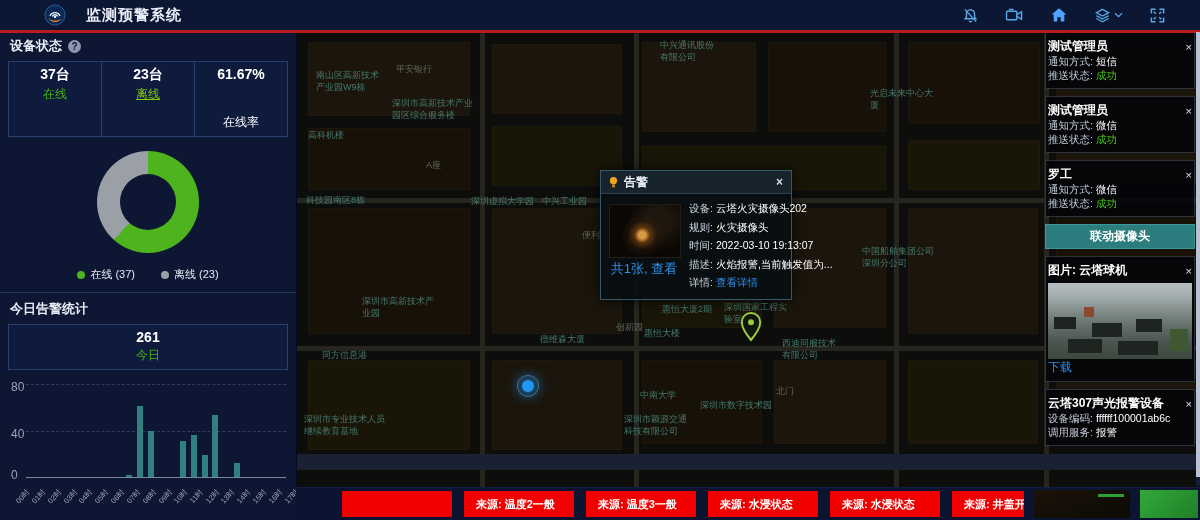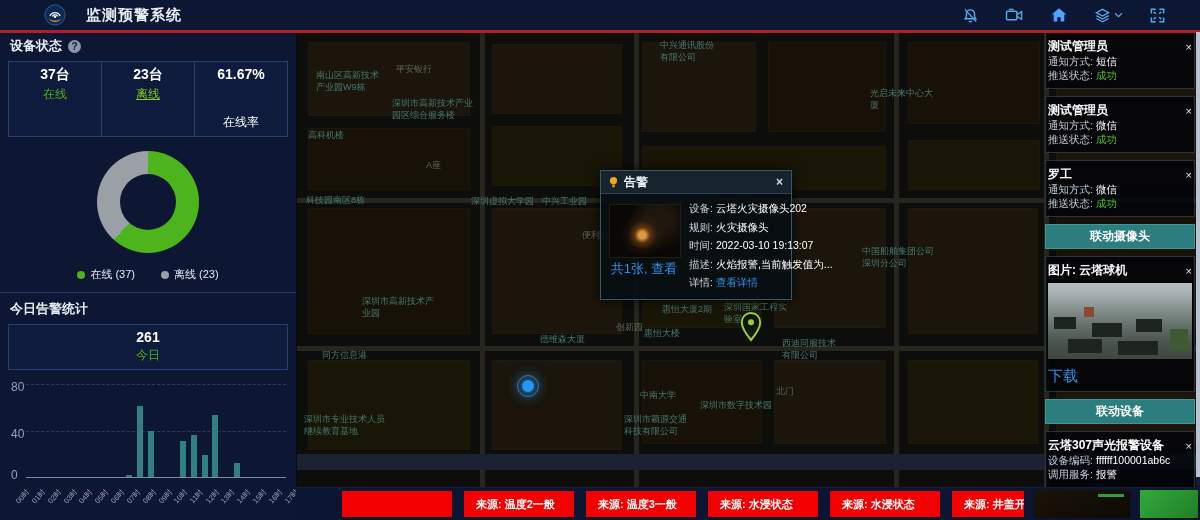--- a/index.html
+++ b/index.html
@@ -85,21 +85,21 @@
   .card-head{display:flex;align-items:center}
   .card-title{font-size:12px;font-weight:bold;color:#fff}
   .close{margin-left:auto;color:#e2e8f0;font-size:11px;cursor:pointer}
   .kv{margin-top:0;white-space:nowrap;overflow:hidden}
   .k{color:#c2cad6}.v{color:#fff;margin-left:3px}.v.ok{color:#49c41a}
   .side-header{background:#2b7d7e;text-align:center;font-size:12px;font-weight:bold;
                padding:3px 0;color:#fff;border:1px solid rgba(90,190,190,.4)}
   .camera-photo{height:76px;margin-top:4px;position:relative;overflow:hidden;
      background:linear-gradient(180deg,#b6c0c4 0%,#a4aeb0 16%,#8d9896 30%,#737f7a 46%,#5d6863 62%,#4b554f 78%,#3d463f 100%)}
   .cp{position:absolute;background:#1e2520}
-  .download-link{color:#2f8fe8;font-size:15px;margin-top:8px;display:inline-block;cursor:pointer}
+  .download-link{color:#2f8fe8;font-size:12px;margin-top:0;display:inline-block;cursor:pointer}
   
   .bottom-bar{position:absolute;left:296px;right:0;bottom:0;height:32px;background:#0b1430;
               z-index:30;border-top:1px solid #111e40}
   .ticker-track{position:absolute;left:46px;top:3px;bottom:3px;right:176px;overflow:hidden;
                 display:flex;gap:12px}
   .ticker-alert{flex:0 0 auto;background:#f20000;color:#fff;font-size:11px;font-weight:bold;
                 display:flex;align-items:center;padding:0 12px;min-width:86px;white-space:nowrap}
   .ticker-thumbs{position:absolute;right:2px;top:2px;bottom:2px;display:flex;gap:10px}
   .thumb-dark{width:96px;background:linear-gradient(160deg,#1a1309 0%,#120d06 60%,#0d0a05 100%);
               position:relative}
@@ -457,21 +457,20 @@
       <div class="cp" style="left:6px;top:34px;width:22px;height:12px"></div>
       <div class="cp" style="left:44px;top:40px;width:30px;height:14px"></div>
       <div class="cp" style="left:88px;top:36px;width:26px;height:13px"></div>
       <div class="cp" style="left:20px;top:56px;width:34px;height:14px"></div>
       <div class="cp" style="left:70px;top:58px;width:40px;height:14px"></div>
       <div class="cp" style="right:4px;top:46px;width:18px;height:22px;background:#3f5a33"></div>
       <div class="cp" style="left:36px;top:24px;width:10px;height:10px;background:#8a4a32"></div>
     </div>
     <span class="download-link">下载</span>
   </div>
-  <div class="side-header">联动设备</div>
   <div id="device-cards" style="display: flex; flex-direction: column; gap: 7px;">
       <div class="side-card">
         <div class="card-head">
           <span class="card-title">云塔307声光报警设备</span>
           <span class="close">×</span>
         </div>
         <div class="kv"><span class="k">设备编码:</span><span class="v">ffffff100001ab6c</span></div>
         <div class="kv"><span class="k">调用服务:</span><span class="v">报警</span></div>
       </div>
     </div>

